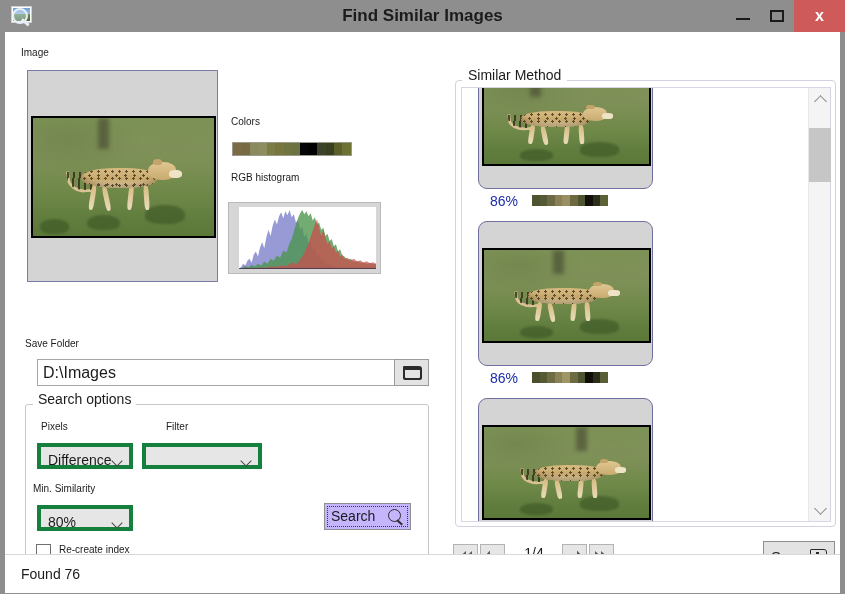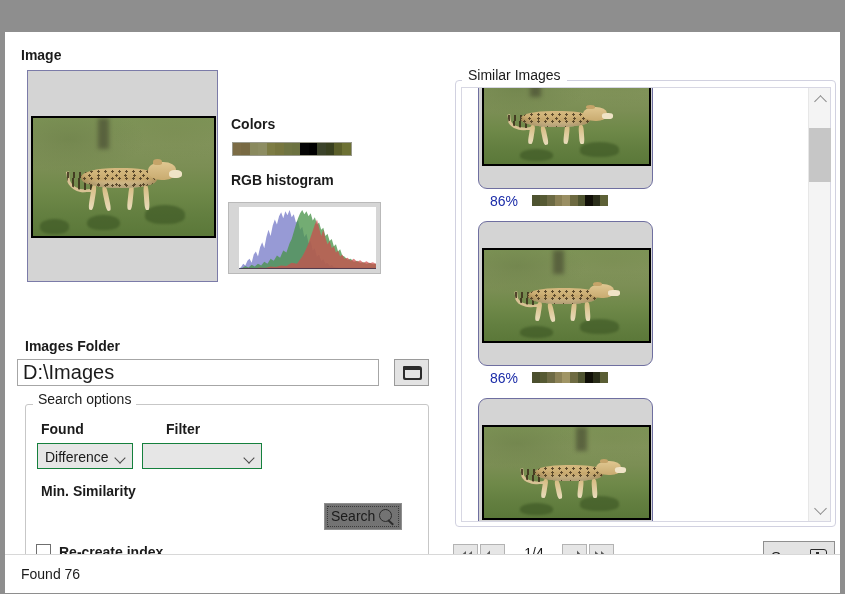--- a/index.html
+++ b/index.html
@@ -106,23 +106,22 @@
     border-top: 1px solid #d8d8d8;
   }
   #status-text {
     position: absolute; left: 16px; top: 11px;
     font-size: 14px; color: #1b1b1b;
   }
 
   
   .section-label {
     position: absolute;
-    font-size: 14px;
+    font-size: 10px;
     color: #1b1b1b;
-    font-weight: bold;
   }
   #label-image { left: 16px; top: 15px; }
 
   #image-preview {
     position: absolute; left: 22px; top: 38px;
     width: 191px; height: 212px;
     background: #d4d4d4;
     border: 1px solid #7b7ba8;
     box-sizing: border-box;
   }
@@ -250,27 +249,27 @@
   #histogram-plot {
     position: relative; width: 100%; height: 100%;
     background: #ffffff;
     overflow: hidden;
   }
   #histogram-plot svg { display: block; width: 100%; height: 100%; }
 
   
   #label-folder { left: 20px; top: 306px; }
   #folder-input {
-    position: absolute; left: 12px; top: 327px;
+    position: absolute; left: 32px; top: 327px;
     width: 362px; height: 27px;
     background: #ffffff;
     border: 1px solid #a6a6a6;
     box-sizing: border-box;
     font-family: "Liberation Sans", sans-serif;
-    font-size: 20px;
+    font-size: 16px;
     color: #1b1b1b;
     padding: 0 5px;
     outline: none;
   }
   #folder-browse {
     position: absolute; left: 389px; top: 327px;
     width: 35px; height: 27px;
     background: #e3e3e3;
     border: 1px solid #9a9a9a;
     box-sizing: border-box;
@@ -303,26 +302,26 @@
   }
   #search-group-title {
     position: absolute; left: 28px; top: 359px;
     background: #ffffff;
     padding: 0 5px;
     font-size: 14px;
     color: #1b1b1b;
   }
   #label-method { left: 36px; top: 389px; }
   #label-filter { left: 141px; top: 389px; margin-left: 20px; }
-  #label-similarity { left: 36px; top: 451px; }
+  #label-similarity { left: 28px; top: 451px; }
 
   .combo {
     position: absolute;
     background: #e6e6e6;
-    border: 1px solid #15803d;
+    border: 4px solid #15803d;
     box-sizing: border-box;
     cursor: default;
   }
   .combo .combo-text {
     position: absolute; left: 7px; top: 0;
     line-height: 26px;
     font-size: 14px;
     color: #1b1b1b;
   }
   .combo .chev {
@@ -331,22 +330,22 @@
     border-left: 1.6px solid #4a4a4a;
     border-bottom: 1.6px solid #4a4a4a;
     transform: rotate(-45deg);
   }
   #combo-method { left: 32px; top: 411px; width: 96px; height: 26px; }
   #combo-filter { left: 137px; top: 411px; width: 120px; height: 26px; }
   #combo-similarity { left: 32px; top: 473px; width: 96px; height: 26px; }
 
   #search-button {
     position: absolute; left: 319px; top: 471px;
-    width: 78px; height: 27px;
-    background: #737373;
+    width: 87px; height: 27px;
+    background: #c4b5fd;
     border: 1px solid #8f8f8f;
     box-sizing: border-box;
     cursor: default;
   }
   #search-button .focus-ring {
     position: absolute; left: 2px; top: 2px; right: 2px; bottom: 2px;
     border: 1px dotted #3a3a3a;
   }
   #search-button .label {
     position: absolute; left: 6px; top: 0;
@@ -522,20 +521,41 @@
     border-left: 4px solid transparent;
     border-right: 4px solid transparent;
     border-top: 4px solid #2b2b2b;
   }
 </style>
 </head>
 <body>
 
 <div id="window">
 
+  <div id="titlebar">
+    <div id="app-icon">
+      <div class="photo">
+        <div class="sky"></div>
+        <div class="land"></div>
+      </div>
+      <div class="loupe"></div>
+      <div class="handle"></div>
+    </div>
+    <div id="title-text">Find Similar Images</div>
+
+    <div class="winbtn" id="btn-min">
+      <div class="glyph"></div>
+    </div>
+    <div class="winbtn" id="btn-max">
+      <div class="glyph"></div>
+    </div>
+    <div class="winbtn" id="btn-close">
+      <div class="glyph">x</div>
+    </div>
+  </div>
 
   <div id="client">
 
     <div class="section-label" id="label-image">Image</div>
 
     <div id="image-preview">
       <div class="photo-frame">
         <div class="cheetah-scene">
           <div class="blur-tree"></div>
           <div class="grass-tuft" style="left:62%;top:74%;width:22%;height:16%;"></div>
@@ -596,57 +616,61 @@
                  L168,72 L172,66 L176,80 L180,76 L184,88 L188,84 L192,96 L196,92 L200,100 L206,98 L212,104
                  L218,100 L224,106 L230,103 L236,108 L242,105 L248,109 L254,107 L260,110 L260,120 Z"></path>
           </g>
           <g opacity="0.9">
             <line x1="0" y1="119" x2="260" y2="119" stroke="#2a2a4a" stroke-width="1.5"></line>
           </g>
         </svg>
       </div>
     </div>
 
-    <div class="section-label" id="label-folder">Images Folder</div>
+    <div class="section-label" id="label-folder">Save Folder</div>
     <input id="folder-input" type="text" value="D:\Images" style="">
     <div id="folder-browse">
       <div class="folder-icon">
         <div class="back"></div>
         <div class="front"></div>
       </div>
     </div>
 
     <div id="search-group"></div>
     <div id="search-group-title">Search options</div>
 
-    <div class="section-label" id="label-method">Found</div>
+    <div class="section-label" id="label-method">Pixels</div>
     <div class="combo" id="combo-method">
       <span class="combo-text">Difference</span>
       <span class="chev"></span>
     </div>
 
     <div class="section-label" id="label-filter">Filter</div>
     <div class="combo" id="combo-filter">
       <span class="chev"></span>
     </div>
 
     <div class="section-label" id="label-similarity">Min. Similarity</div>
+    <div class="combo" id="combo-similarity">
+      <span class="combo-text">80%</span>
+      <span class="chev"></span>
+    </div>
 
     <div id="search-button">
       <div class="focus-ring"></div>
       <span class="label">Search</span>
       <span class="mag"></span>
       <span class="mag-handle"></span>
     </div>
 
     <div id="checkbox-recreate"></div>
     <div class="section-label" id="label-recreate">Re-create index</div>
 
     <div id="similar-group"></div>
-    <div id="similar-group-title">Similar Images</div>
+    <div id="similar-group-title">Similar Method</div>
 
     <div id="similar-list">
       <div id="similar-inner">
           <div class="result-item">
             <div class="result-card">
               <div class="photo-frame">
                 <div class="cheetah-scene">
                   <div class="blur-tree" style="left:28%"></div>
                   <div class="grass-tuft" style="left:58%;top:76%;width:24%;height:16%;"></div>
                   <div class="grass-tuft" style="left:22%;top:84%;width:20%;height:13%;"></div>

